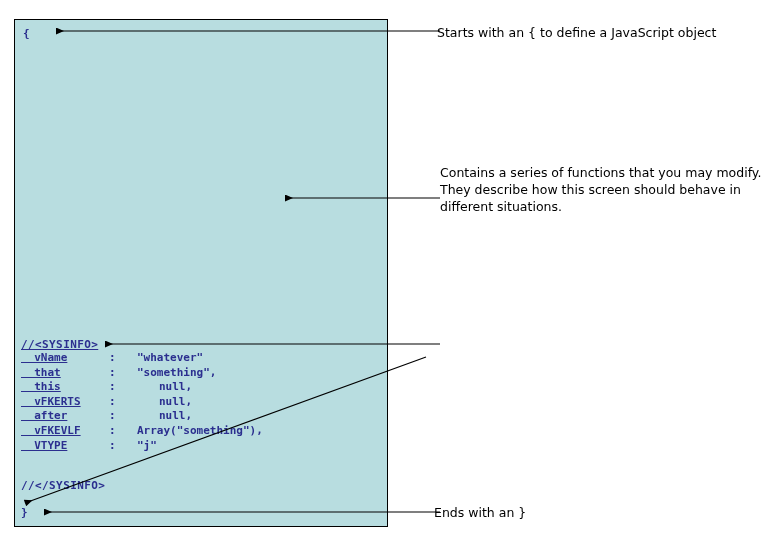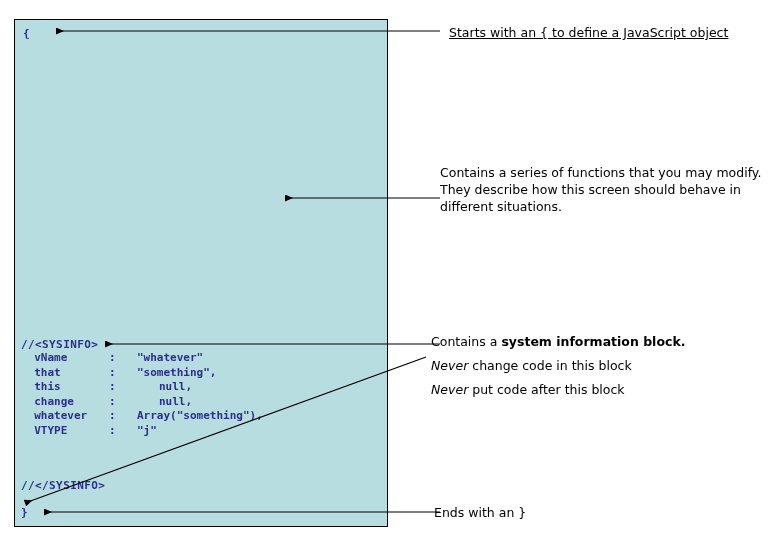--- a/index.html
+++ b/index.html
@@ -42,49 +42,49 @@
     font-size: 11px;
     font-weight: bold;
     color: #2b2f8f;
     white-space: pre;
     letter-spacing: 0.4px;
     line-height: 12px;
   }
 
   #open-brace   { left: 8px;  top: 8px; }
   #scripting    { left: 82px; top: 173px; }
-  #sysinfo-open { left: 6px;  top: 319px; }
+  #sysinfo-open { left: 6px;  top: 319px; text-decoration: underline; }
   #sysinfo-close{ left: 6px;  top: 460px; }
   #close-brace  { left: 6px;  top: 487px; }
 
   #sysinfo-fields {
     position: absolute;
     left: 6px;
     top: 331px;
     font-family: "DejaVu Sans Mono", monospace;
     font-size: 11px;
     font-weight: bold;
     color: #2b2f8f;
     line-height: 14.6px;
   }
   .field-row { white-space: pre; }
-  .field-key   { display: inline-block; width: 88px; }
+  .field-key   { display: inline-block; width: 88px; text-decoration: underline; }
   .field-colon { display: inline-block; width: 28px; }
   .field-val   { display: inline-block; }
   .field-val.num { padding-left: 22px; text-align: right; }
 
   
   .annotation {
     position: absolute;
     font-family: "DejaVu Sans", sans-serif;
     font-size: 12.5px;
     color: #000000;
     line-height: 17px;
   }
-  #ann-open     { left: 449px; top: 24px;  width: 325px; text-decoration: underline; }
+  #ann-open     { left: 437px; top: 24px;  width: 325px; }
   #ann-script   { left: 440px; top: 164px; width: 330px; }
   #ann-sysinfo  { left: 431px; top: 333px; width: 340px; }
   #ann-sysinfo .sub {
     margin-top: 7px;
   }
   #ann-close    { left: 434px; top: 504px; width: 250px; }
 
   .bold-part { font-weight: bold; }
   .ital-part { font-style: italic; }
 
@@ -106,39 +106,35 @@
 
     <div class="code-line" id="open-brace">{</div>
 
 
     <div class="code-line" id="sysinfo-open">//&lt;SYSINFO&gt;</div>
 
     <div id="sysinfo-fields">
         <div class="field-row"><span class="field-key">  vName</span><span class="field-colon">:</span><span class="field-val">"whatever"</span></div>
         <div class="field-row"><span class="field-key">  that</span><span class="field-colon">:</span><span class="field-val">"something",</span></div>
         <div class="field-row"><span class="field-key">  this</span><span class="field-colon">:</span><span class="field-val num">null,</span></div>
-        <div class="field-row"><span class="field-key">  change</span><span class="field-colon">:</span><span class="field-val num">null,</span></div>
-        <div class="field-row"><span class="field-key">  whatever</span><span class="field-colon">:</span><span class="field-val">Array("something"),</span></div>
+        <div class="field-row"><span class="field-key">  vFKERTS</span><span class="field-colon">:</span><span class="field-val num">null,</span></div>
+        <div class="field-row"><span class="field-key">  after</span><span class="field-colon">:</span><span class="field-val num">null,</span></div>
+        <div class="field-row"><span class="field-key">  vFKEVLF</span><span class="field-colon">:</span><span class="field-val">Array("something"),</span></div>
         <div class="field-row"><span class="field-key">  VTYPE</span><span class="field-colon">:</span><span class="field-val">"j"</span></div>
       </div>
 
     <div class="code-line" id="sysinfo-close">//&lt;/SYSINFO&gt;</div>
 
     <div class="code-line" id="close-brace">}</div>
   </div>
 
   <div class="annotation" id="ann-open">Starts with an { to define a JavaScript object</div>
 
   <div class="annotation" id="ann-script">Contains a series of functions that you may modify. They describe how this screen should behave in different situations.</div>
 
-  <div class="annotation" id="ann-sysinfo">
-    <div><span>Contains a </span><span class="bold-part">system information block.</span></div>
-    <div class="sub"><span class="ital-part">Never</span><span> change code in this block</span></div>
-    <div class="sub"><span class="ital-part">Never</span><span> put code after this block</span></div>
-  </div>
 
   <div class="annotation" id="ann-close">Ends with an }</div>
 
   <svg id="connectors" viewBox="0 0 777 541">
     <defs>
       <marker id="arrowhead" markerWidth="9" markerHeight="7" refX="8" refY="3.5" orient="auto" markerUnits="userSpaceOnUse">
         <polygon points="8,0 8,7 0,3.5" fill="#000000"></polygon>
       </marker>
     </defs>
 

